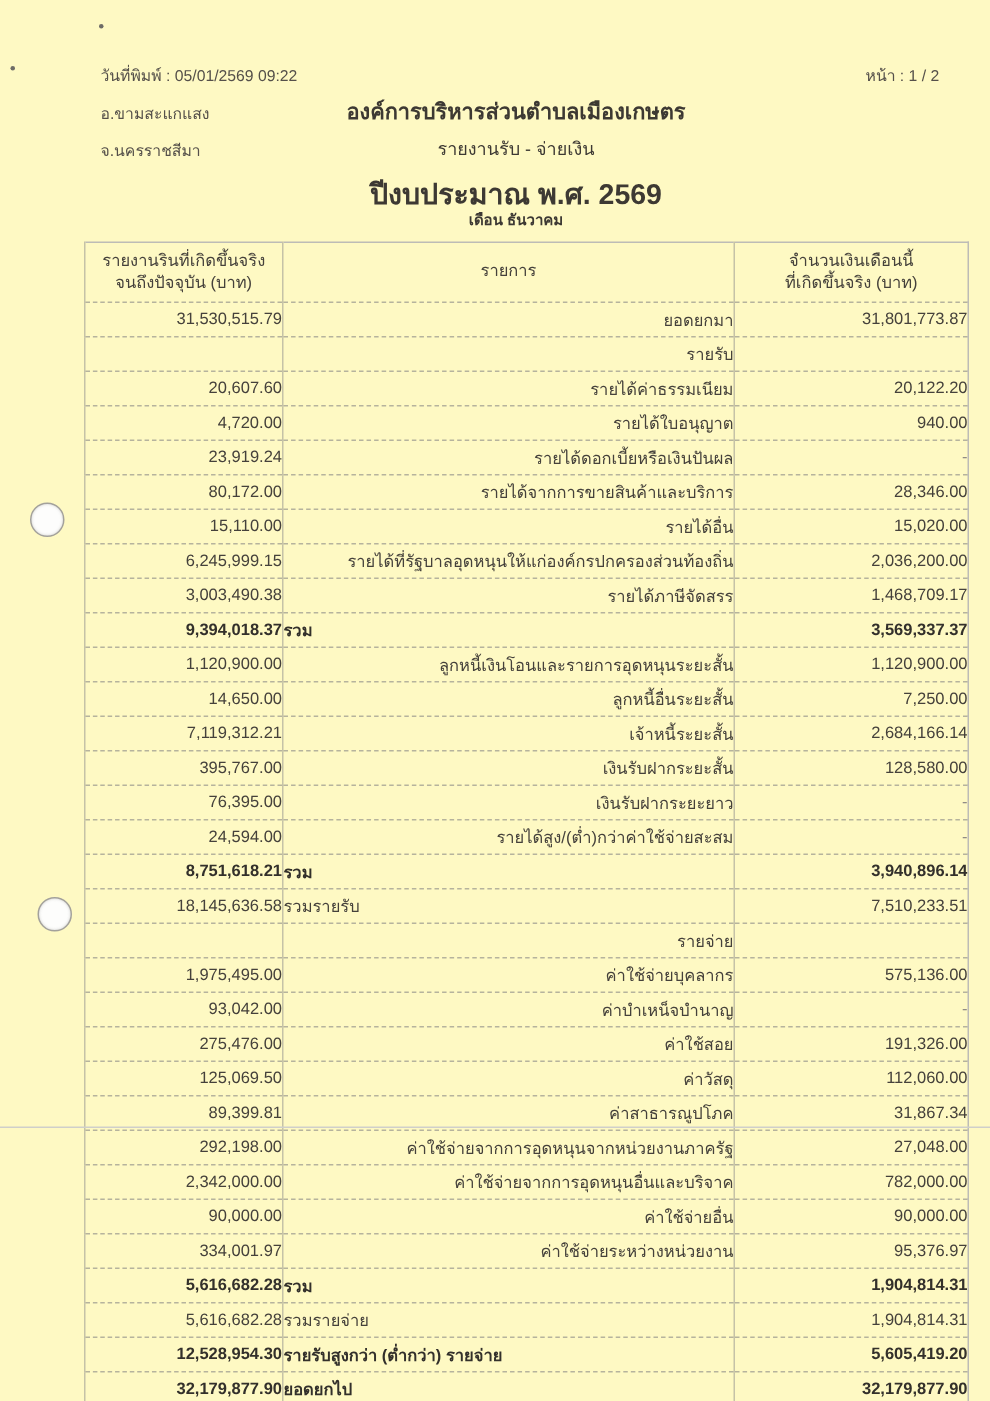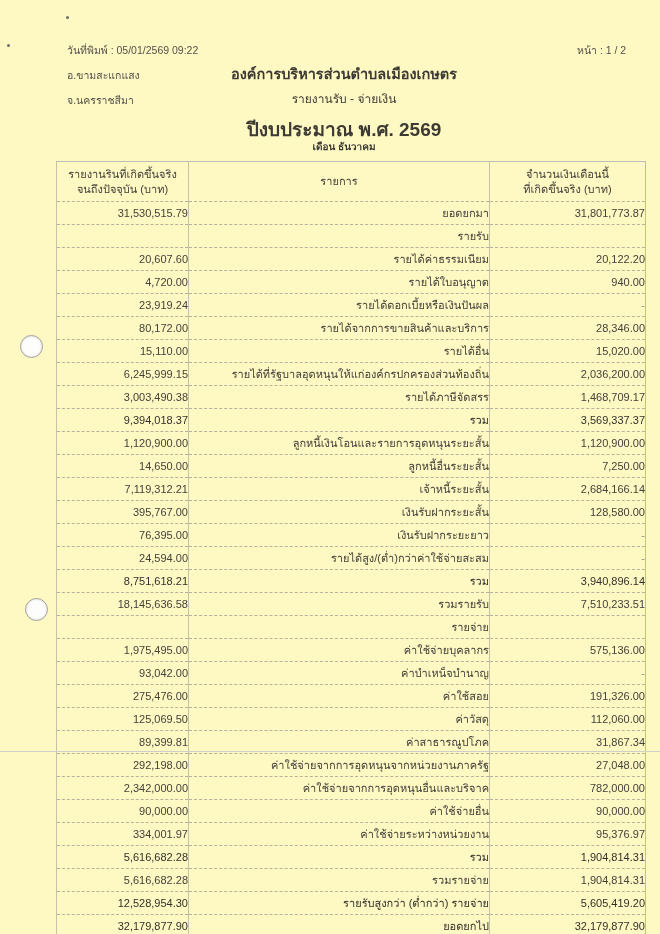--- a/index.html
+++ b/index.html
@@ -41,22 +41,22 @@
   }
   table.report th{
     height:39px;font-weight:400;text-align:center;vertical-align:middle;
     line-height:1.35;font-size:11px;color:#45413b;
   }
   table.report td{height:22px;vertical-align:middle;}
   td.num{text-align:right;}
   td.c1{padding-right:12px;}
   td.c3{padding-right:11px;}
   td.c2{padding-left:5px;padding-right:6px;text-align:right;}
-  tr.type-total td{font-weight:normal;color:#33302b;}
-  tr.type-total td.c2, tr.type-total2 td.c2{text-align:right;}
+  tr.type-total td{font-weight:bold;color:#33302b;}
+  tr.type-total td.c2, tr.type-total2 td.c2{text-align:left;}
   td.dash{color:#908c85;}
   
   .punch-hole{
     position:absolute;width:21px;height:21px;border-radius:50%;
     border:1.5px solid #a3a19b;background:#fdfdfc;
     box-shadow:inset 0 0 2px rgba(120,120,115,.35);
   }
   .hole-1{left:20px;top:335px;}
   .hole-2{left:25px;top:598px;}
   .scan-line{position:absolute;left:0;top:751px;width:660px;height:1px;background:#cfcfca;}

